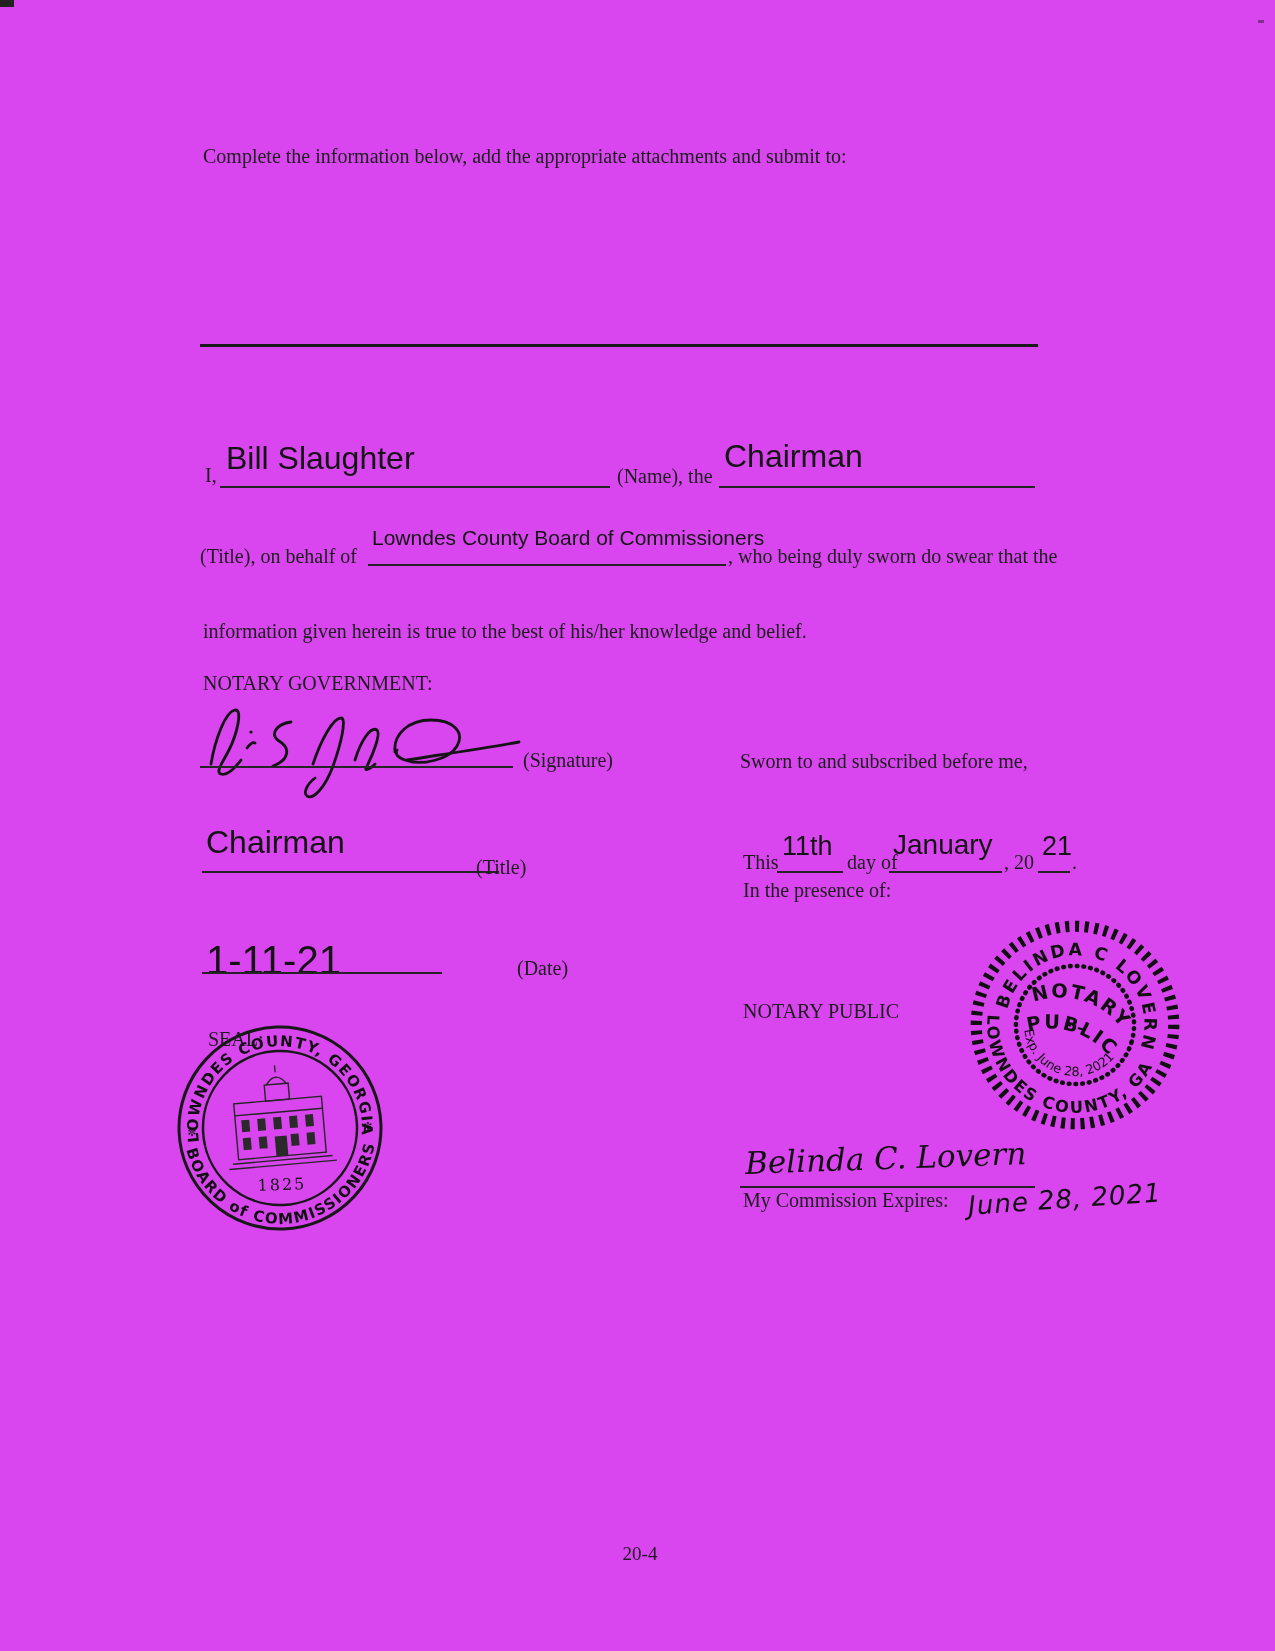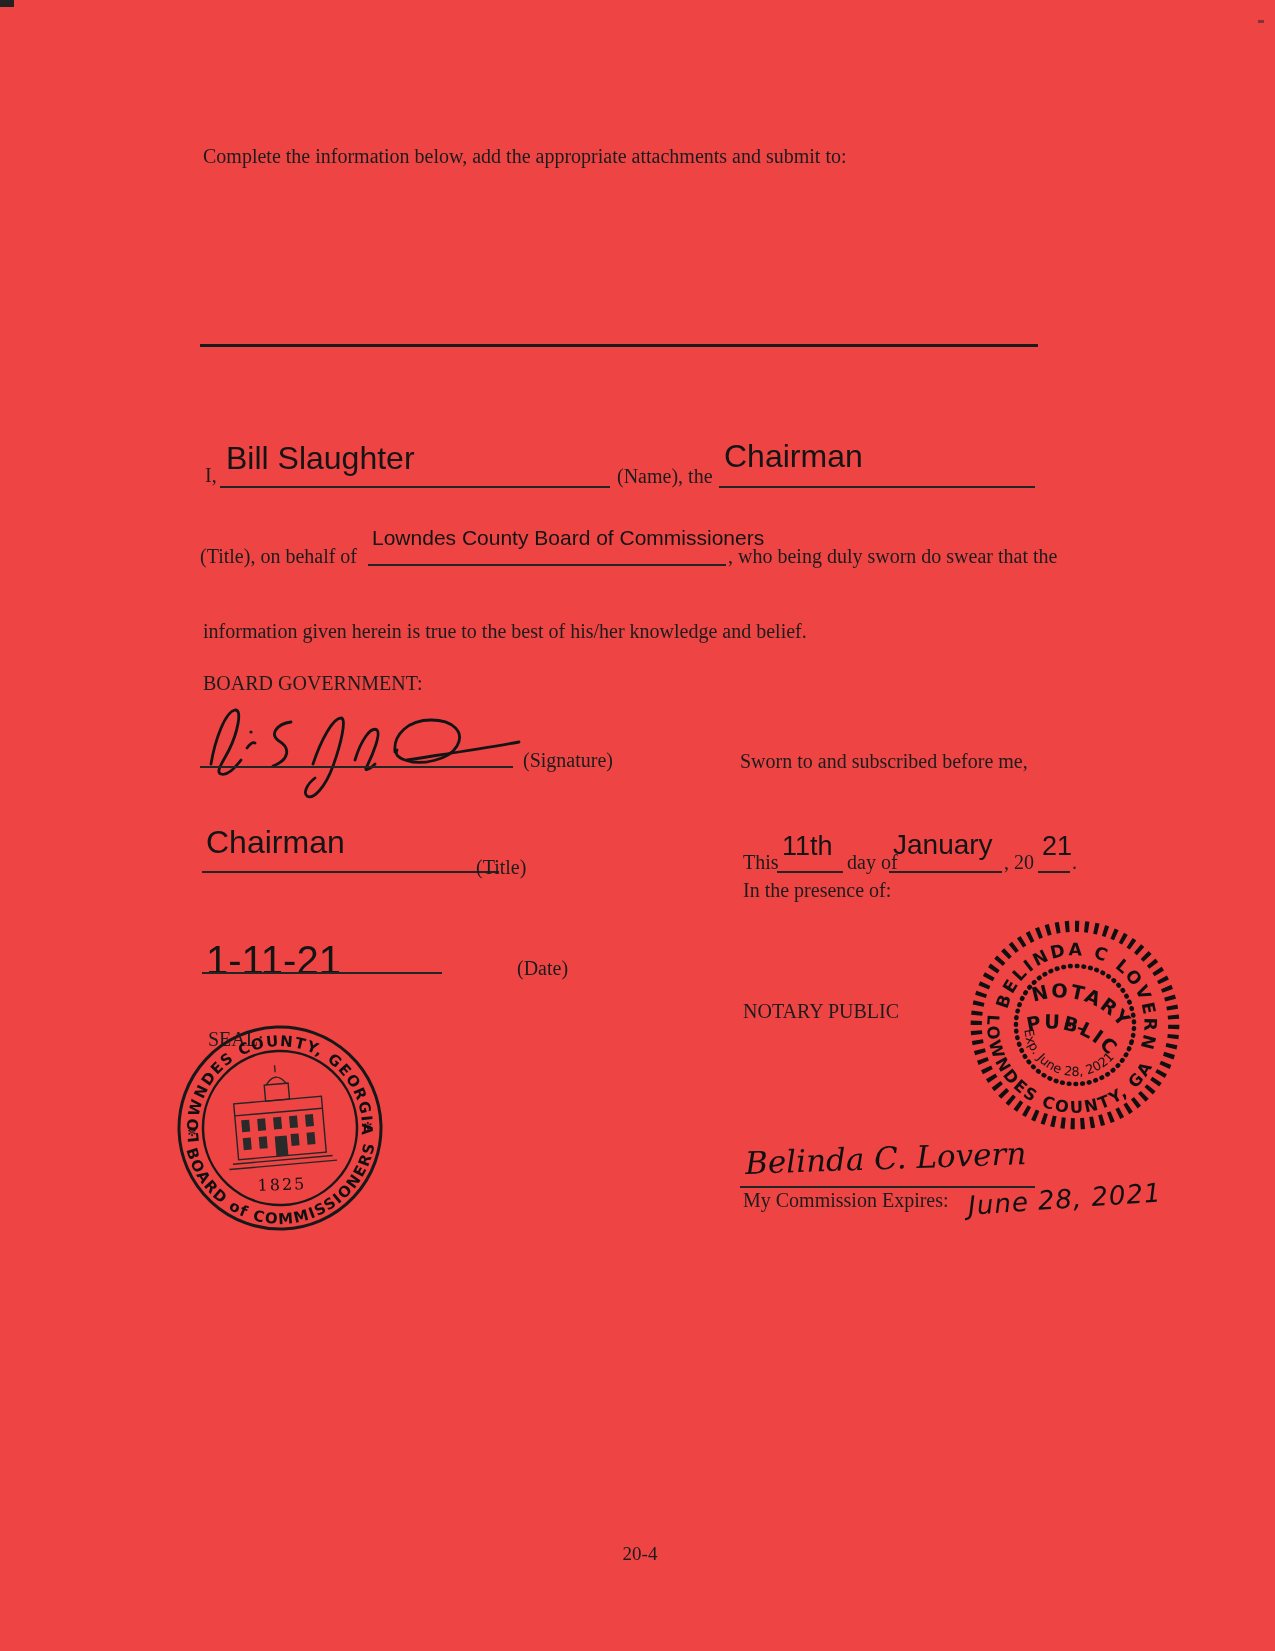--- a/index.html
+++ b/index.html
@@ -1,16 +1,16 @@
 <!DOCTYPE html>
 <html><head>
 <meta charset="utf-8">
 <style>
   html,body{margin:0;padding:0;background:#e8e8e8;}
-  .page{position:relative;width:1275px;height:1651px;background:#ef4444;margin:0 auto;overflow:hidden;
+  .page{position:relative;width:1275px;height:1651px;background:#d946ef;margin:0 auto;overflow:hidden;
         font-family:"Liberation Serif",serif;color:#1c1c1c;}
   .abs{position:absolute;white-space:nowrap;}
   .serif{font-family:"Liberation Serif",serif;font-size:20px;color:#1c1c1c;}
   .fill{font-family:"Liberation Sans",sans-serif;color:#141414;}
   .rule{position:absolute;height:0;border-top:2px solid #242424;}
   .rule-heavy{position:absolute;height:0;border-top:3px solid #1a1a1a;}
   .addr div{line-height:25px;}
   .hand{font-style:italic;color:#101010;}
   .speck{position:absolute;background:#222;}
   svg text{fill:#101010;}
@@ -35,21 +35,21 @@
   <div class="abs fill" style="left:724px;top:438px;font-size:32px;">Chairman</div>
   <div class="rule" style="left:719px;top:486px;width:316px;"></div>
 
   <div class="abs serif" style="left:200px;top:545px;">(Title), on behalf of</div>
   <div class="abs fill" style="left:372px;top:526px;font-size:21px;">Lowndes County Board of Commissioners</div>
   <div class="rule" style="left:368px;top:564px;width:358px;"></div>
   <div class="abs serif" style="left:728px;top:545px;">, who being duly sworn do swear that the</div>
 
   <div class="abs serif" style="left:203px;top:620px;">information given herein is true to the best of his/her knowledge and belief.</div>
 
-  <div class="abs serif" style="left:203px;top:672px;">BOARD GOVERNMENT:</div>
+  <div class="abs serif" style="left:203px;top:672px;">NOTARY GOVERNMENT:</div>
 
   <svg class="abs" style="left:195px;top:688px;" width="335" height="118" viewBox="0 0 335 118">
     <g fill="none" stroke="#141414" stroke-width="2.8" stroke-linecap="round">
       <path d="M16 76 C20 52 30 24 40 22 C48 21 42 46 34 62 C28 74 20 84 26 86 C32 88 40 80 46 72"></path>
       <path d="M52 60 C55 56 58 54 60 55"></path>
       <circle cx="56" cy="44" r="1.6" fill="#141414" stroke="none"></circle>
       <path d="M96 34 C82 36 74 46 84 53 C96 60 94 72 78 78"></path>
       <path d="M118 76 C126 52 138 30 146 30 C152 30 146 56 138 78 C130 100 118 112 112 108 C108 105 112 96 120 90"></path>
       <path d="M160 72 C166 52 176 38 182 42 C186 46 178 66 172 78 C168 84 174 82 180 76"></path>
       <path d="M200 64 C198 46 214 32 236 32 C258 32 270 44 262 58 C254 72 226 78 210 72 C202 69 200 66 202 62"></path>

